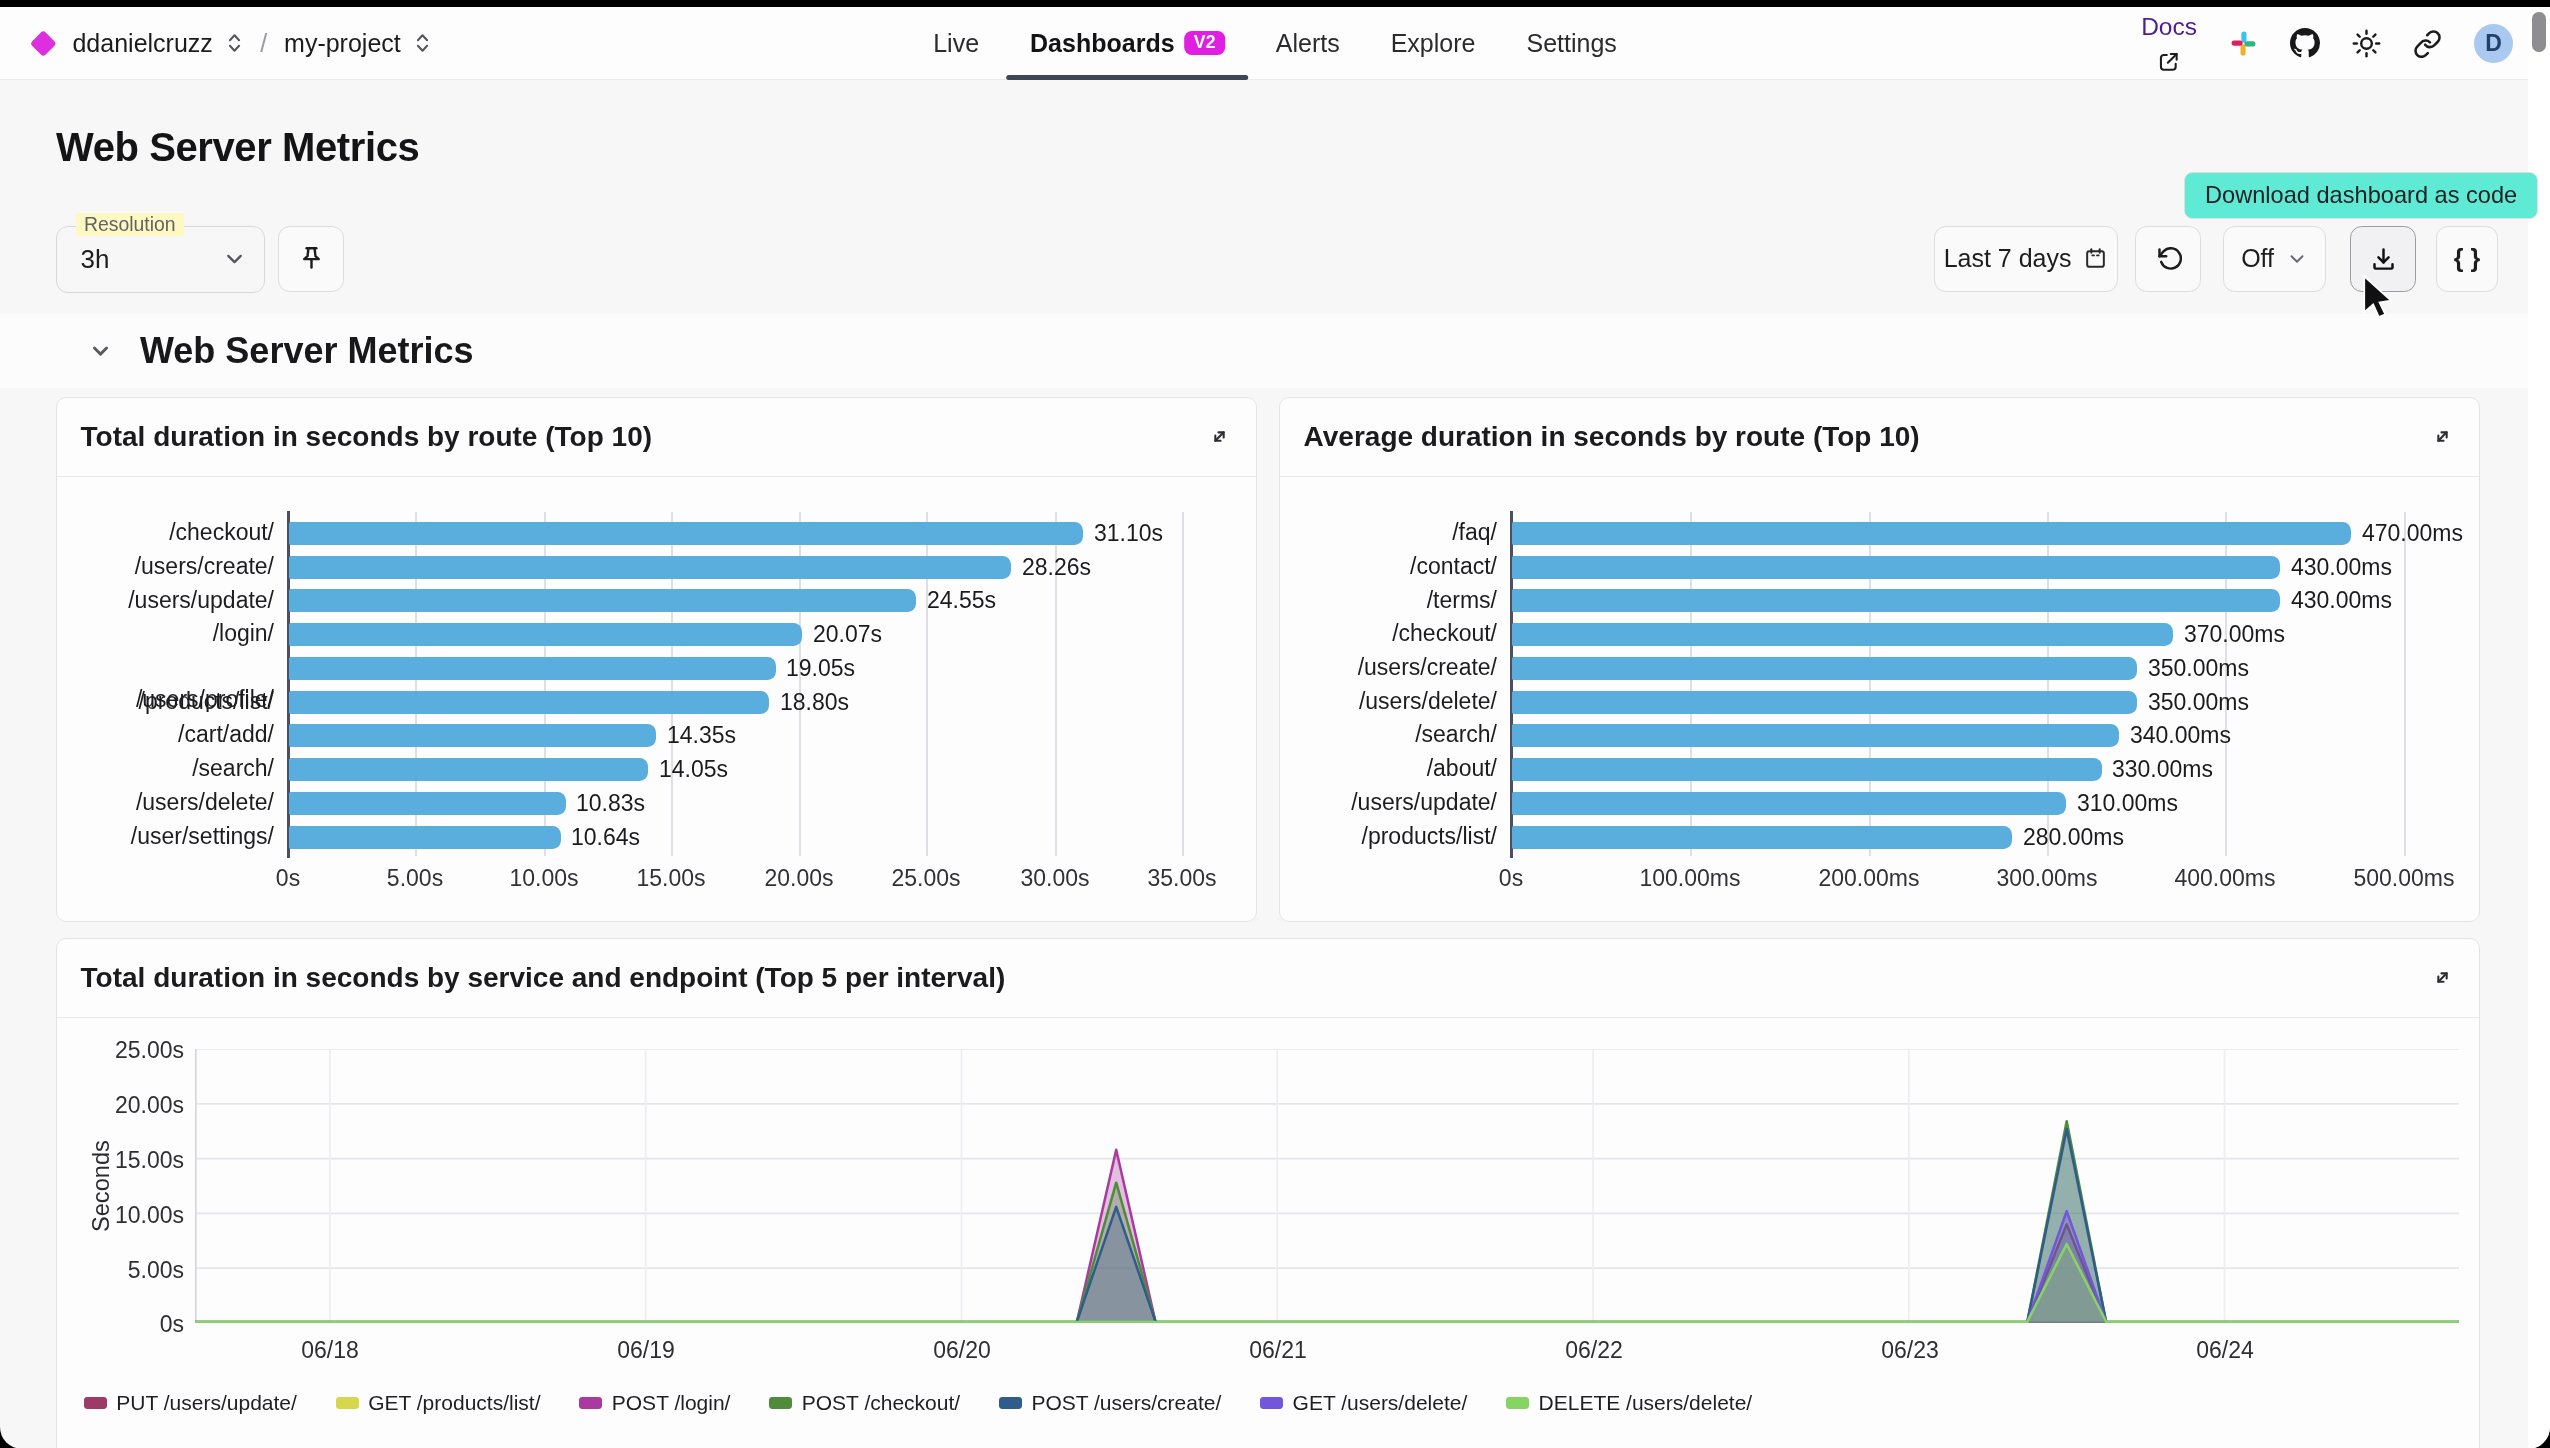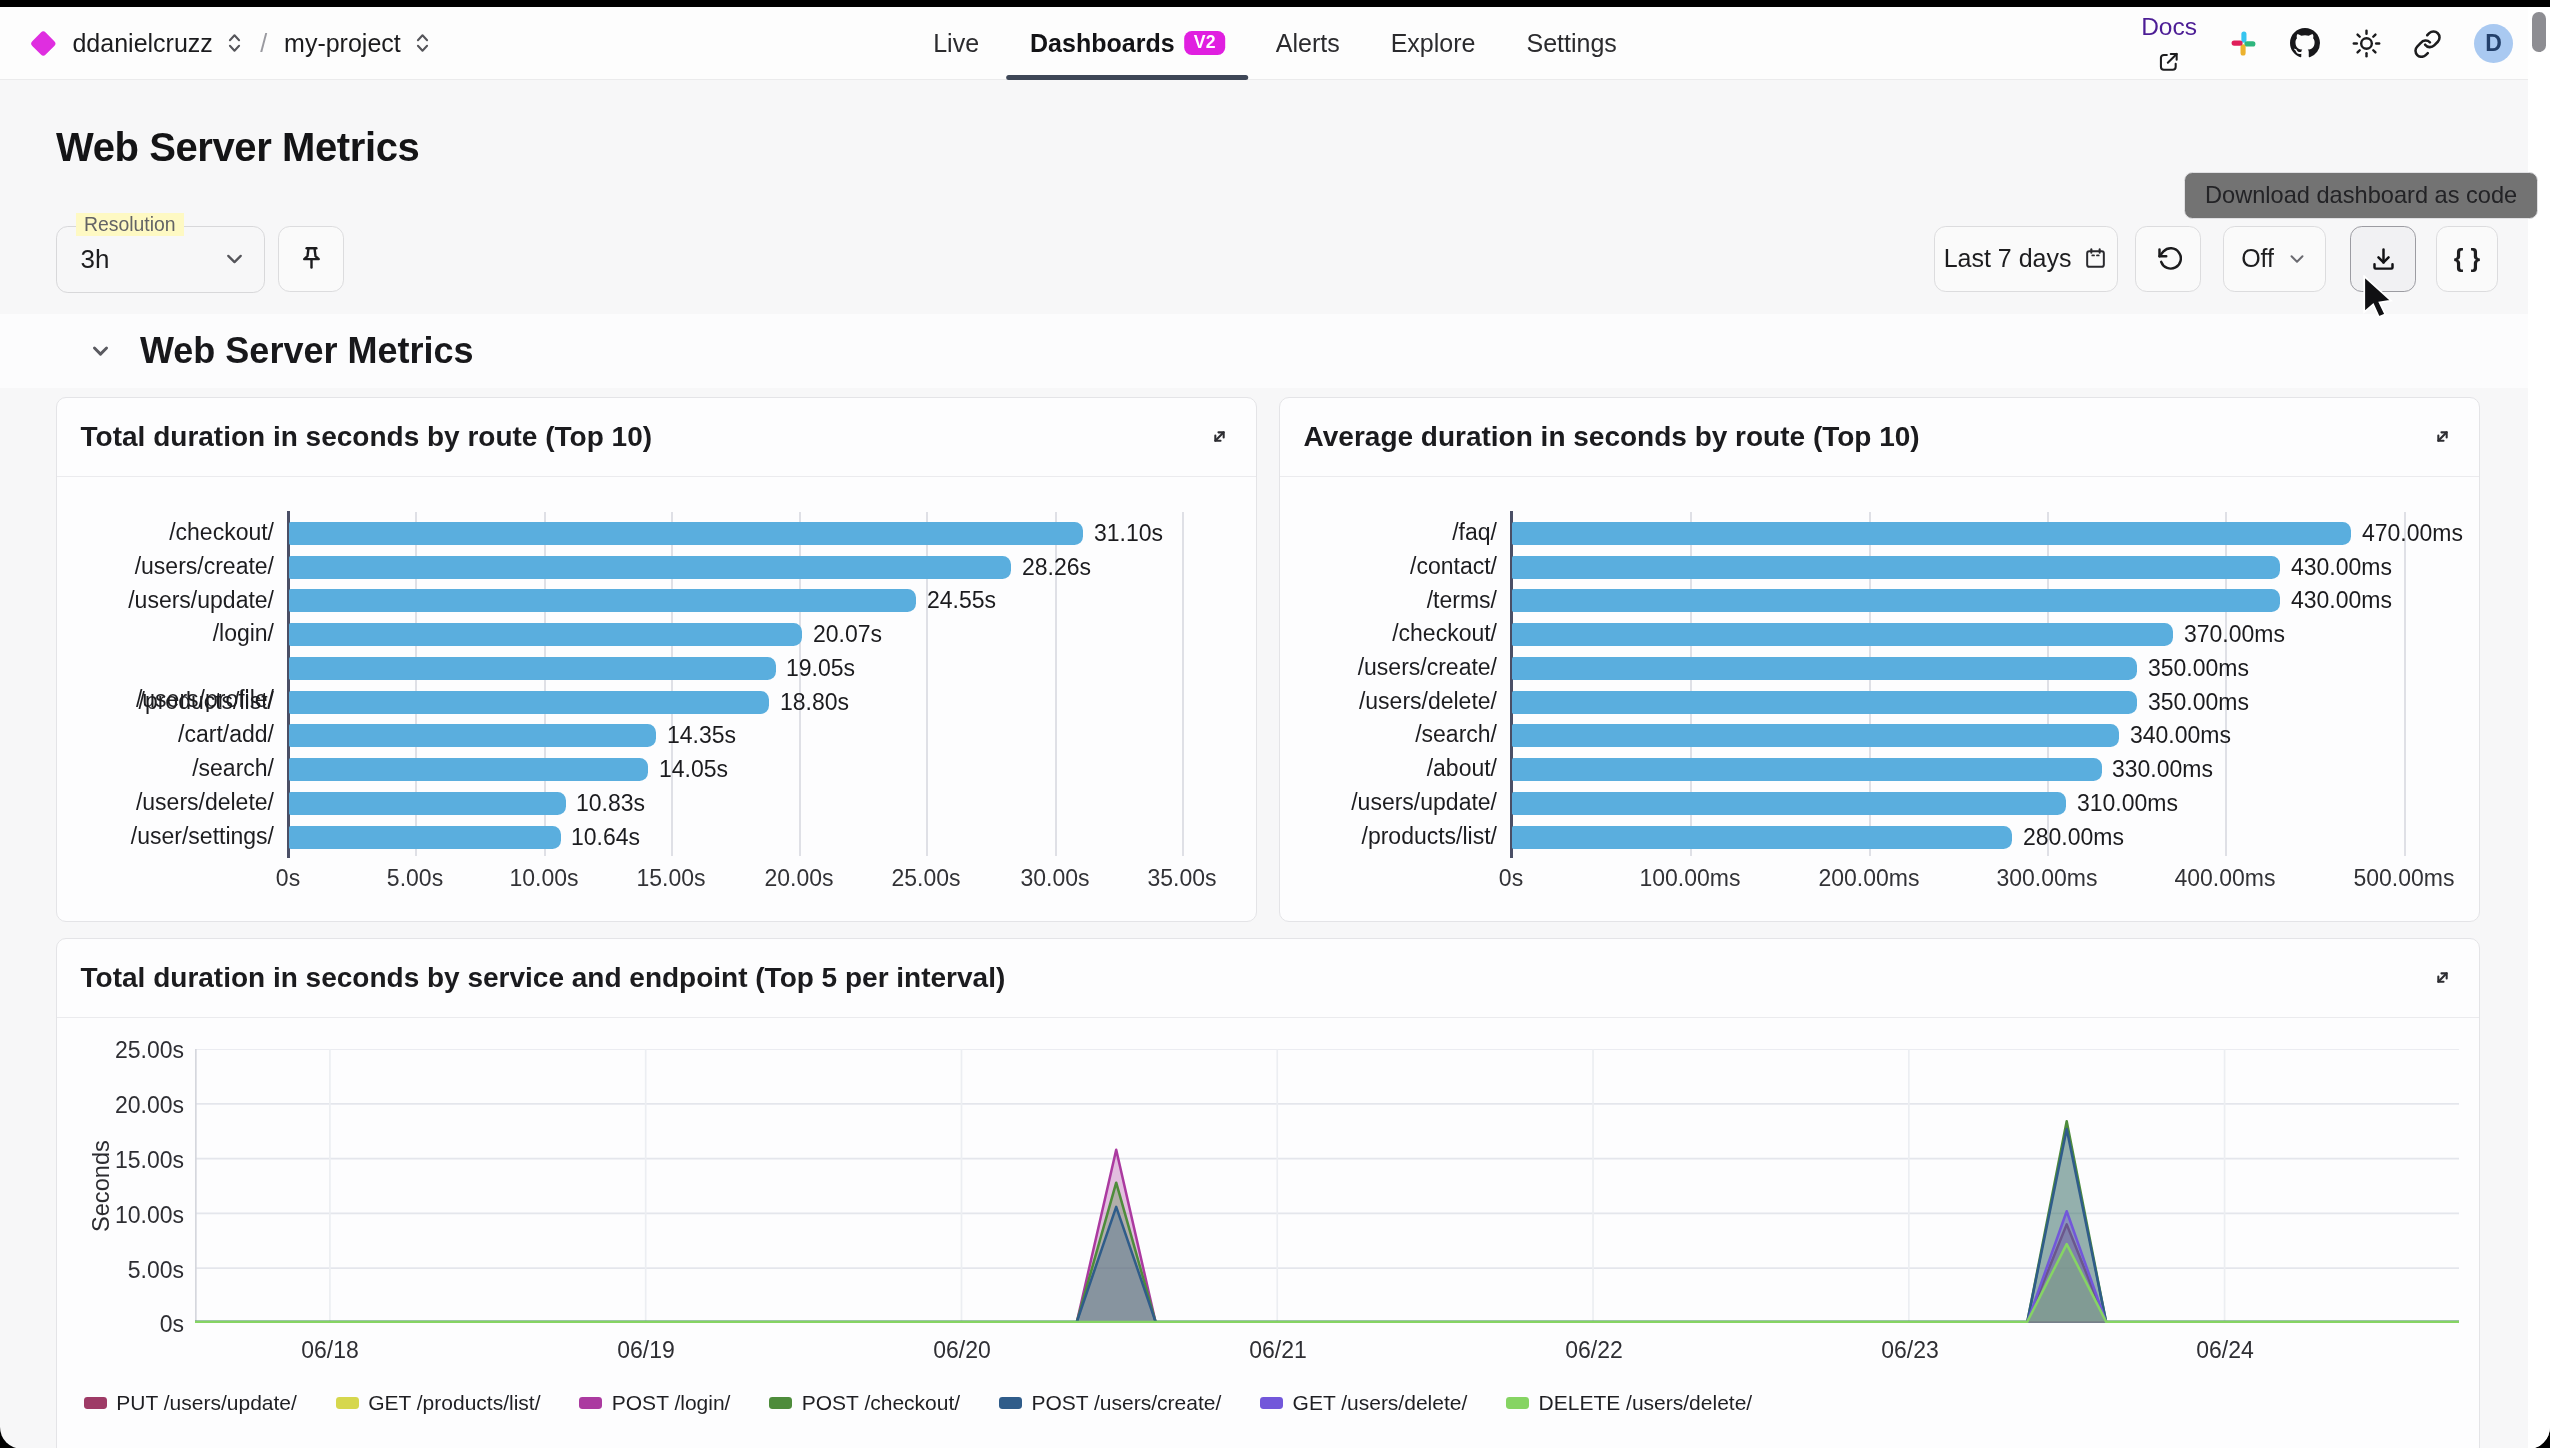--- a/index.html
+++ b/index.html
@@ -26,21 +26,21 @@
   .scroll-track { position:absolute; right:0; top:0; width:22px; height:100%; background:#ffffff; z-index:40; }
   .scroll-thumb { position:absolute; top:5px; left:4.2px; width:13.5px; height:40px; background:#8d8d92; border-radius:6.7px; }
 
   
   .page-title { position:absolute; left:56px; top:118px; font-size:40px; font-weight:600; color:#141416; letter-spacing:-0.4px; }
   .btn { position:absolute; top:219px; height:66px; border:1.7px solid #dcdcde; border-radius:11.8px; background:#fafafa; display:flex; align-items:center; justify-content:center; gap:11.8px; font-size:25px; color:#1d1d1f; cursor:pointer; }
   .fieldset { position:absolute; left:56px; top:219px; width:209px; height:67px; border:1.7px solid #d8d8da; border-radius:11.8px; }
   .fieldset .lab { position:absolute; top:-13.5px; left:18.6px; background:#fef9c3; padding:0 8.4px; font-size:19.4px; color:#636366; }
   .fieldset .val { position:absolute; left:23.6px; top:50%; transform:translateY(-50%); font-size:26px; color:#1d1d1f; }
   .fieldset .chev { position:absolute; right:17px; top:50%; transform:translateY(-50%); }
-  .tooltip { position:absolute; top:165px; right:11.8px; height:47px; line-height:44px; background:#737373; border:1.7px solid #e0e0e3; border-radius:8.4px; padding:0 20px; font-size:23.6px; color:#232326; z-index:50; }
+  .tooltip { position:absolute; top:165px; right:11.8px; height:47px; line-height:44px; background:#5eead4; border:1.7px solid #e0e0e3; border-radius:8.4px; padding:0 20px; font-size:23.6px; color:#232326; z-index:50; }
   .cursor { position:absolute; left:2360px; top:268px; z-index:60; }
 
   
   .section-row { position:absolute; left:0; right:22px; top:307px; height:74px; background:#fcfcfd; display:flex; align-items:center; }
   .section-title { font-size:36px; font-weight:600; color:#18181b; margin-left:25px; }
 
   
   .card { position:absolute; background:#fdfdfe; border:1.7px solid #e4e4e7; border-radius:10px; }
   .card-head { height:79px; padding:0 23.6px; border-bottom:1.7px solid #ebebee; display:flex; align-items:center; justify-content:space-between; }
   .card-title { font-size:28px; font-weight:600; color:#1b1b1e; }

